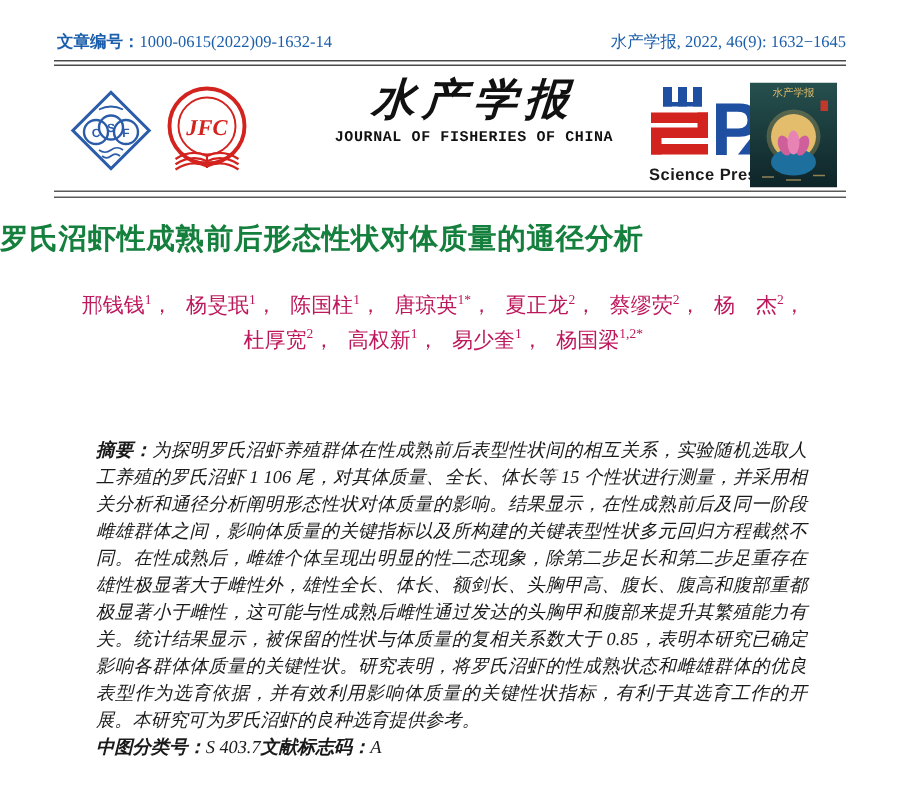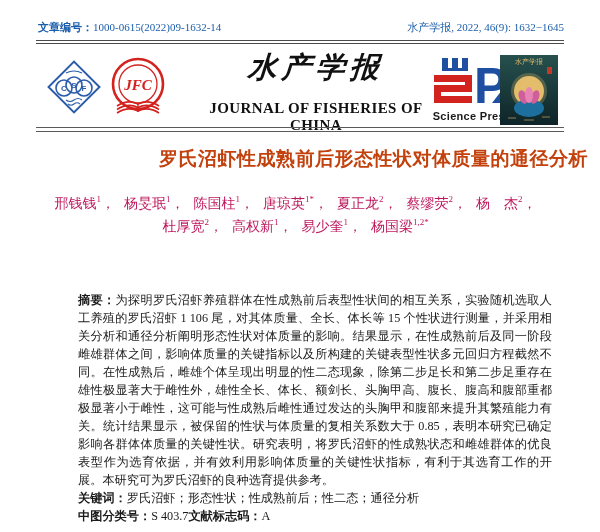--- a/index.html
+++ b/index.html
@@ -16,40 +16,40 @@
     border-top:1px solid #4a4a4a;border-bottom:1px solid #4a4a4a;}
   .rule1{top:40px;}
   .rule2{top:127px;border-top:1.5px solid #5a5a5a;border-bottom:1.5px solid #5a5a5a;height:2.5px;}
   
   .masthead{position:absolute;top:48px;left:36px;right:36px;height:80px;}
   .logo-csf{position:absolute;left:10px;top:10px;}
   .logo-jfc{position:absolute;left:72px;top:8px;}
   .mh-center{position:absolute;left:150px;width:260px;top:0;text-align:center;}
   .mh-cn{font-size:29px;font-weight:bold;font-style:italic;letter-spacing:5px;
     transform:skewX(-4deg);line-height:38px;color:#111;}
-  .mh-en{font-size:15px;font-weight:bold;letter-spacing:0.4px;margin-top:14px;color:#111;}
+  .mh-en{font-size:10px;font-weight:bold;letter-spacing:0.4px;margin-top:1px;color:#111;font-family:Liberation Mono, monospace;}
   .mh-doi{font-size:10.5px;color:#1b5eab;margin-top:7px;}
   .sp-block{position:absolute;left:390px;top:10px;width:92px;text-align:center;}
   .sp-text{font-family:"Liberation Sans","DejaVu Sans",sans-serif;font-weight:bold;
     font-size:11px;color:#1a1a1a;margin-top:2px;letter-spacing:0.3px;}
   .cover{position:absolute;left:464px;top:7px;}
   
-  .title{position:absolute;top:146px;left:0;right:12px;text-align:right;margin:0;
+  .title{position:absolute;top:146px;left:0;right:12px;text-align:left;margin:0;
     font-size:19px;font-weight:bold;letter-spacing:0.5px;
-    font-family:"Liberation Sans","DejaVu Sans",sans-serif;color:#c2410c;}
+    font-family:"Liberation Sans","DejaVu Sans",sans-serif;color:#15803d;}
   .authors{position:absolute;left:0;right:0;text-align:center;font-size:14px;color:#be185d;}
   .authors.l1{top:194px;}
   .authors.l2{top:217px;}
   .authors sup{font-size:9px;}
   .authors .sep{margin-right:9px;}
   
   .affil{position:absolute;top:241px;left:0;right:0;text-align:center;
     font-size:10px;line-height:15.5px;color:#222;}
   
-  .content{position:absolute;left:78px;width:474px;top:291px;font-size:12.2px;line-height:18px;}
+  .content{position:absolute;left:64px;width:474px;top:291px;font-size:12.2px;line-height:18px;font-style:italic;}
   .content p{margin:0;text-align:justify;text-justify:inter-ideograph;}
   .lbl{font-family:"Liberation Sans","DejaVu Sans",sans-serif;font-weight:bold;}
   .cls{display:flex;}
   .cls .cls2{}
   .kv b{font-family:"Liberation Sans","DejaVu Sans",sans-serif;font-weight:bold;}
 </style>
 </head>
 <body>
 
 <div class="page">
@@ -133,20 +133,19 @@
   <div class="authors l1">
     <span><span>邢钱钱</span><sup>1</sup><span class="sep">，</span></span><span><span>杨旻珉</span><sup>1</sup><span class="sep">，</span></span><span><span>陈国柱</span><sup>1</sup><span class="sep">，</span></span><span><span>唐琼英</span><sup>1*</sup><span class="sep">，</span></span><span><span>夏正龙</span><sup>2</sup><span class="sep">，</span></span><span><span>蔡缪荧</span><sup>2</sup><span class="sep">，</span></span><span><span>杨　杰</span><sup>2</sup><span class="sep">，</span></span>
   </div>
   <div class="authors l2">
     <span><span>杜厚宽</span><sup>2</sup><span class="sep">，</span></span><span><span>高权新</span><sup>1</sup><span class="sep">，</span></span><span><span>易少奎</span><sup>1</sup><span class="sep">，</span></span><span><span>杨国梁</span><sup>1,2*</sup><span class="sep"></span></span>
   </div>
 
 
   <div class="content">
     <p class="abstract"><b class="lbl">摘要：</b><span>为探明罗氏沼虾养殖群体在性成熟前后表型性状间的相互关系，实验随机选取人工养殖的罗氏沼虾 1 106 尾，对其体质量、全长、体长等 15 个性状进行测量，并采用相关分析和通径分析阐明形态性状对体质量的影响。结果显示，在性成熟前后及同一阶段雌雄群体之间，影响体质量的关键指标以及所构建的关键表型性状多元回归方程截然不同。在性成熟后，雌雄个体呈现出明显的性二态现象，除第二步足长和第二步足重存在雄性极显著大于雌性外，雄性全长、体长、额剑长、头胸甲高、腹长、腹高和腹部重都极显著小于雌性，这可能与性成熟后雌性通过发达的头胸甲和腹部来提升其繁殖能力有关。统计结果显示，被保留的性状与体质量的复相关系数大于 0.85，表明本研究已确定影响各群体体质量的关键性状。研究表明，将罗氏沼虾的性成熟状态和雌雄群体的优良表型作为选育依据，并有效利用影响体质量的关键性状指标，有利于其选育工作的开展。本研究可为罗氏沼虾的良种选育提供参考。</span></p>
-    <p class="keywords"><b class="lbl">关键词：</b><span>罗氏沼虾；形态性状；性成熟前后；性二态；通径分析</span></p>
     <p class="cls">
       <span class="kv"><b>中图分类号：</b><span>S 403.7</span></span>
       <span class="kv cls2"><b>文献标志码：</b><span>A</span></span>
     </p>
   </div>
 
 </div>
 
 </body></html>

